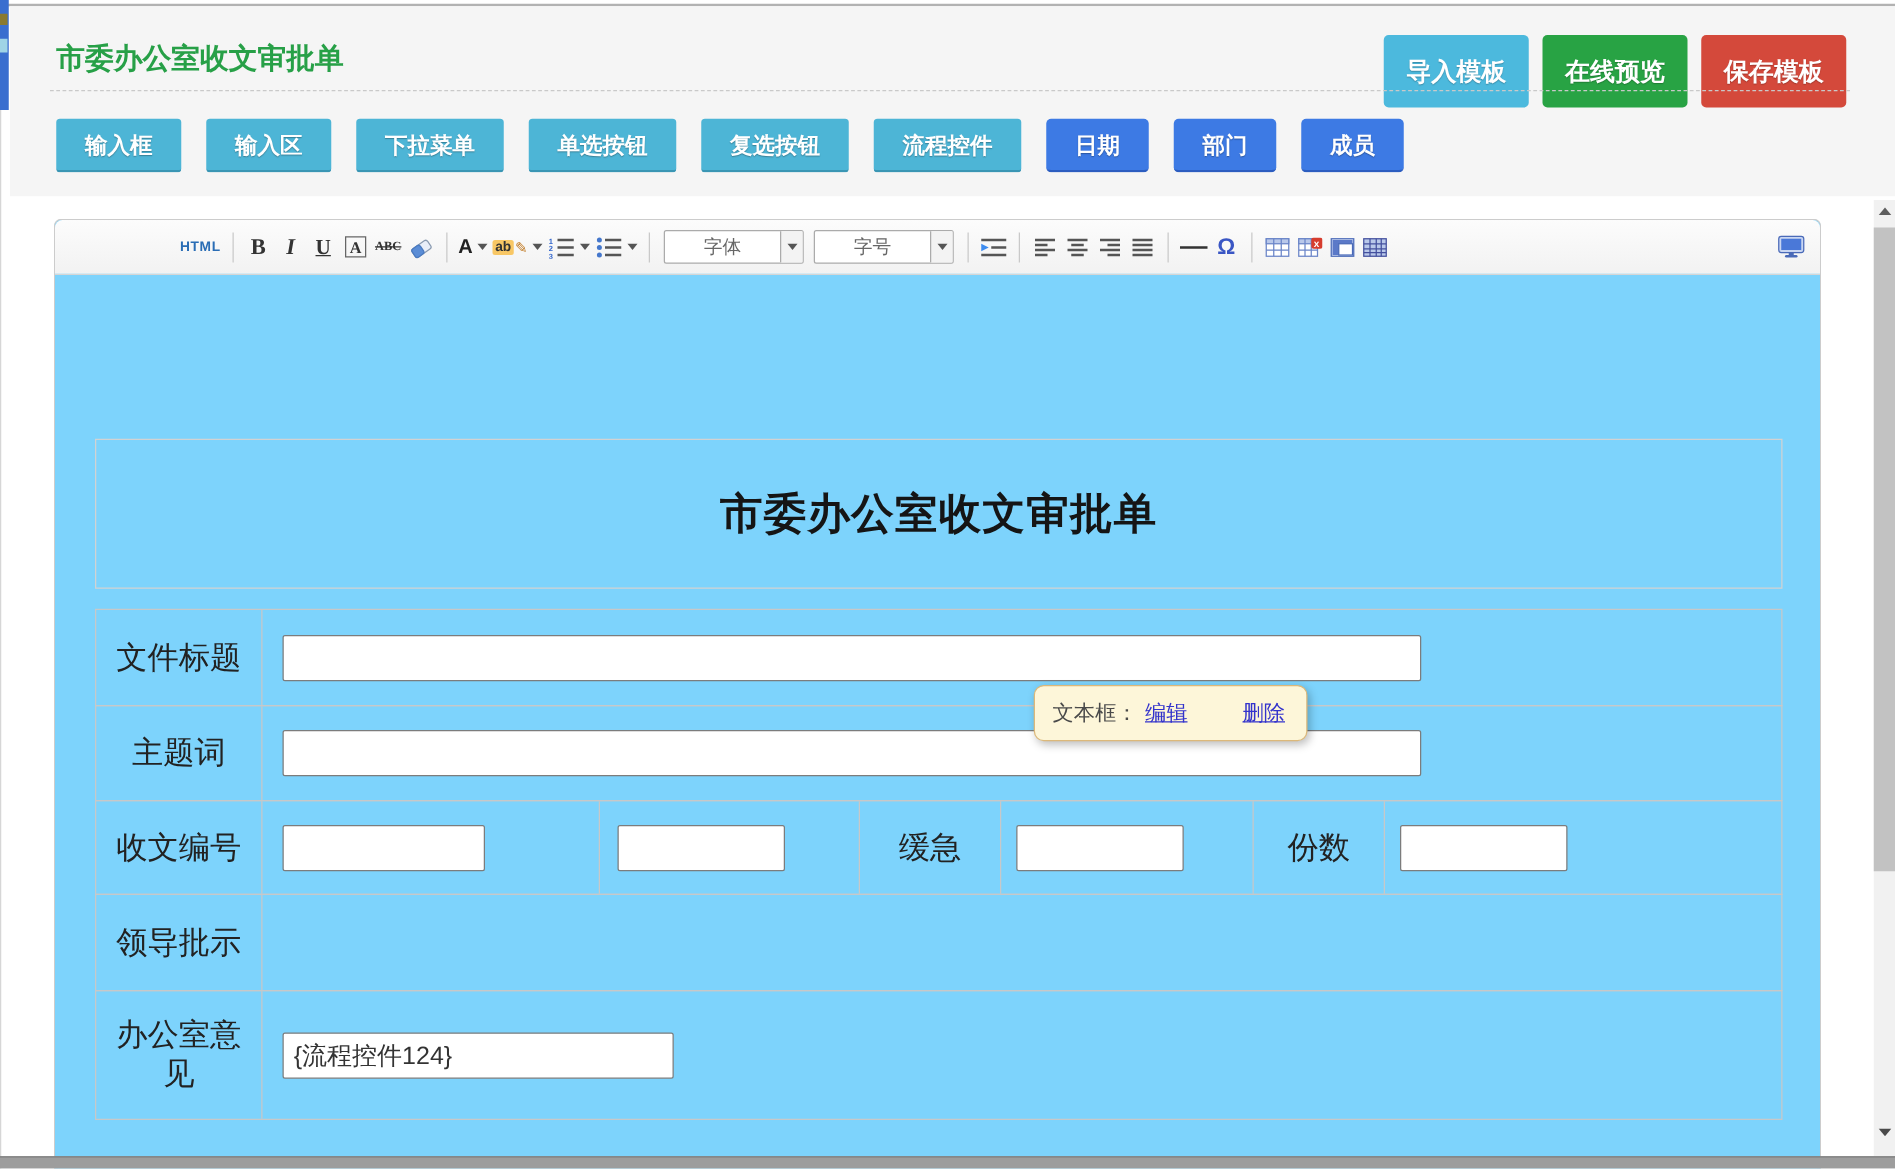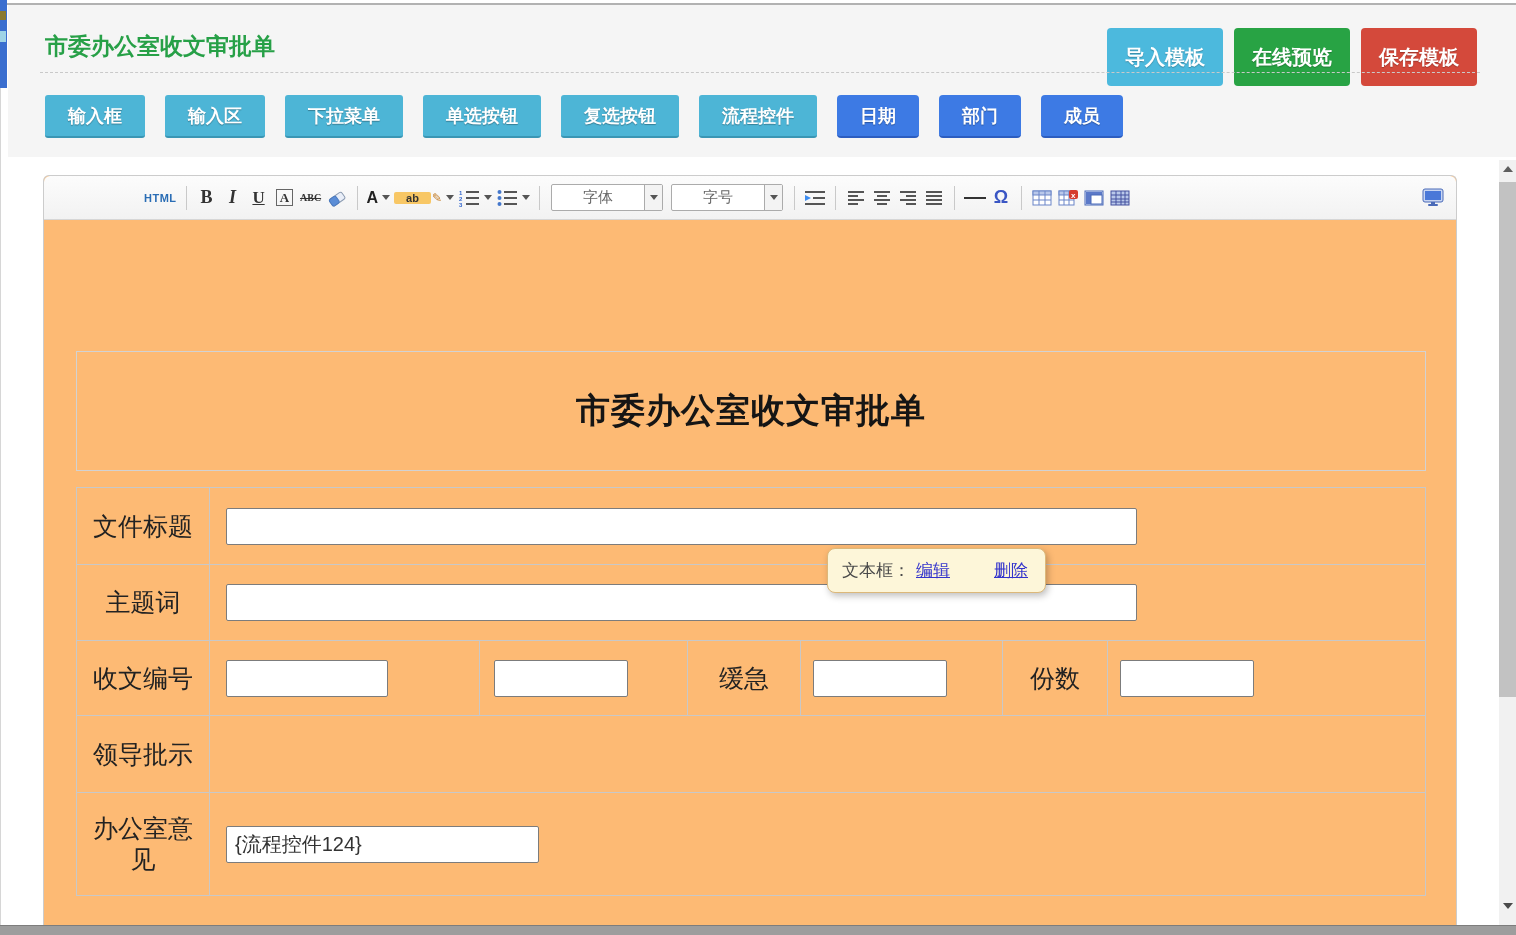--- a/index.html
+++ b/index.html
@@ -26,37 +26,37 @@
   .abtn.green { background:#28a344; }
   .abtn.red { background:#d4493b; }
   .dash-divider { position:absolute; left:32px; right:36px; top:67px; border-top:1px dashed #c9c9c9; }
   .widgets { position:absolute; left:37px; top:90px; display:flex; gap:20px; }
   .wbtn { height:43px; padding:0 23px; border:0; color:#fff; font-size:18px; font-weight:bold; font-family:inherit;
           cursor:pointer; text-shadow:0 1px 1px rgba(0,0,0,.3); white-space:nowrap; }
   .wbtn.cyan { background:#4db5d6; border-bottom:2px solid #3a96b4; border-radius:3px; }
   .wbtn.blue { background:#3d7ae4; border-bottom:2px solid #2c5dc0; border-radius:4px; }
 
   
-  .editor { position:absolute; left:43px; top:175px; width:1414px; height:760px; background:#fdba74;
+  .editor { position:absolute; left:43px; top:175px; width:1414px; height:760px; background:#7dd3fc;
             border:1px solid #cccccc; border-bottom:none; border-radius:6px 6px 0 0; }
   .toolbar { height:44px; display:flex; align-items:center; padding:0 10px 0 98px;
              background:linear-gradient(#fcfcfc,#f2f2f2); border-bottom:1px solid #d6d6d6;
              border-radius:6px 6px 0 0; }
   .sep { width:1px; height:24px; background:#c9c9c9; margin:0 7px; flex:none; }
   .tbtn { min-width:26px; height:26px; display:flex; align-items:center; justify-content:center;
           background:transparent; border:0; cursor:pointer; flex:none; padding:0 2px; border-radius:2px; }
   .tbtn .serif { font-family:"Liberation Serif","DejaVu Serif",serif; color:#333; }
   .html-label { font-size:11px; font-weight:bold; color:#2a6db5; letter-spacing:.5px; }
   .g-bold { font-weight:bold; font-size:18px; }
   .g-italic { font-style:italic; font-size:18px; font-weight:bold; }
   .g-under { font-size:17px; font-weight:bold; text-decoration:underline; }
   .g-fontbox { font-size:13px; font-weight:bold; border:1px solid #666; padding:0 3px; line-height:15px; }
   .g-strike { font-size:10px; font-weight:bold; text-decoration:line-through; }
   .g-fore { font-size:16px; font-weight:bold; color:#222; }
-  .g-hilite { font-size:11px; font-weight:bold; background:#f8c765; padding:0 12px; border-radius:2px; color:#333; }
+  .g-hilite { font-size:11px; font-weight:bold; background:#f8c765; padding:0 2px; border-radius:2px; color:#333; }
   .pencil { color:#c07820; font-size:12px; margin-left:1px; }
   .caret { width:0; height:0; border-left:4px solid transparent; border-right:4px solid transparent;
            border-top:5px solid #555; margin-left:4px; flex:none; }
   .select-box { display:flex; align-items:center; height:27px; background:#fff; border:1px solid #ababab;
                 border-radius:2px; margin:12px 4px; flex:none; cursor:pointer; }
   .select-box .val { width:92px; text-align:center; font-size:15px; color:#666; }
   .select-box .arrow { width:18px; height:100%; display:flex; align-items:center; justify-content:center;
                        border-left:1px solid #ababab; background:#f3f3f3; }
   .hr-glyph { width:22px; height:2px; background:#333; }
   .g-omega { font-size:18px; font-weight:bold; color:#3a56c4; }

